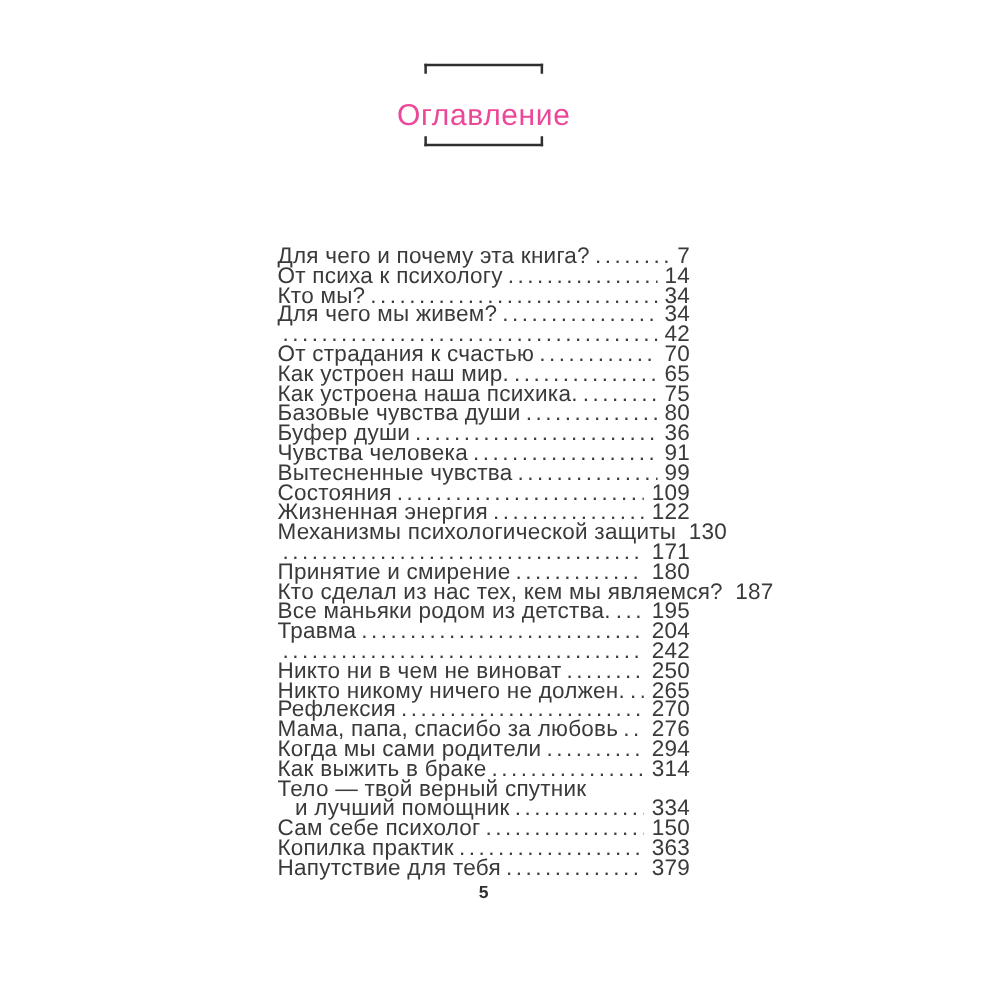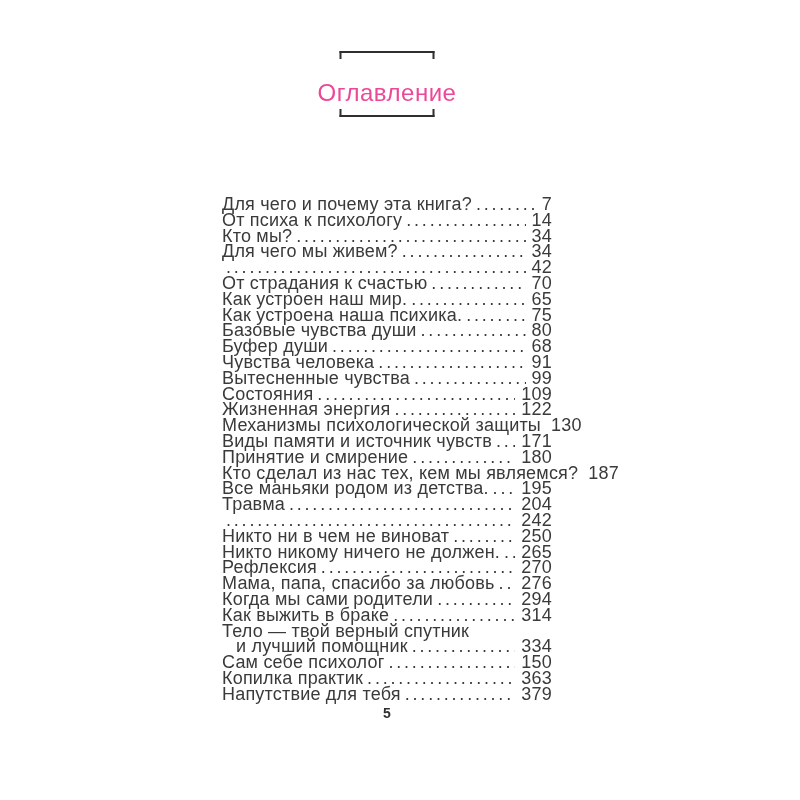--- a/index.html
+++ b/index.html
@@ -151,21 +151,21 @@
         <span class="toc-page">75</span>
       </div>
       <div class="toc-row">
         <span class="toc-title">Базовые чувства души</span>
         <span class="toc-dots">................................................................................</span>
         <span class="toc-page">80</span>
       </div>
       <div class="toc-row">
         <span class="toc-title">Буфер души</span>
         <span class="toc-dots">................................................................................</span>
-        <span class="toc-page">68</span>
+        <span class="toc-page">36</span>
       </div>
       <div class="toc-row">
         <span class="toc-title">Чувства человека</span>
         <span class="toc-dots">................................................................................</span>
         <span class="toc-page">91</span>
       </div>
       <div class="toc-row">
         <span class="toc-title">Вытесненные чувства</span>
         <span class="toc-dots">................................................................................</span>
         <span class="toc-page">99</span>
@@ -179,21 +179,20 @@
         <span class="toc-title">Жизненная энергия</span>
         <span class="toc-dots">................................................................................</span>
         <span class="toc-page">122</span>
       </div>
       <div class="toc-row">
         <span class="toc-title">Механизмы психологической защиты</span>
         <span class="toc-dots">................................................................................</span>
         <span class="toc-page">130</span>
       </div>
       <div class="toc-row">
-        <span class="toc-title">Виды памяти и источник чувств</span>
         <span class="toc-dots">................................................................................</span>
         <span class="toc-page">171</span>
       </div>
       <div class="toc-row">
         <span class="toc-title">Принятие и смирение</span>
         <span class="toc-dots">................................................................................</span>
         <span class="toc-page">180</span>
       </div>
       <div class="toc-row">
         <span class="toc-title">Кто сделал из нас тех, кем мы являемся?</span>

